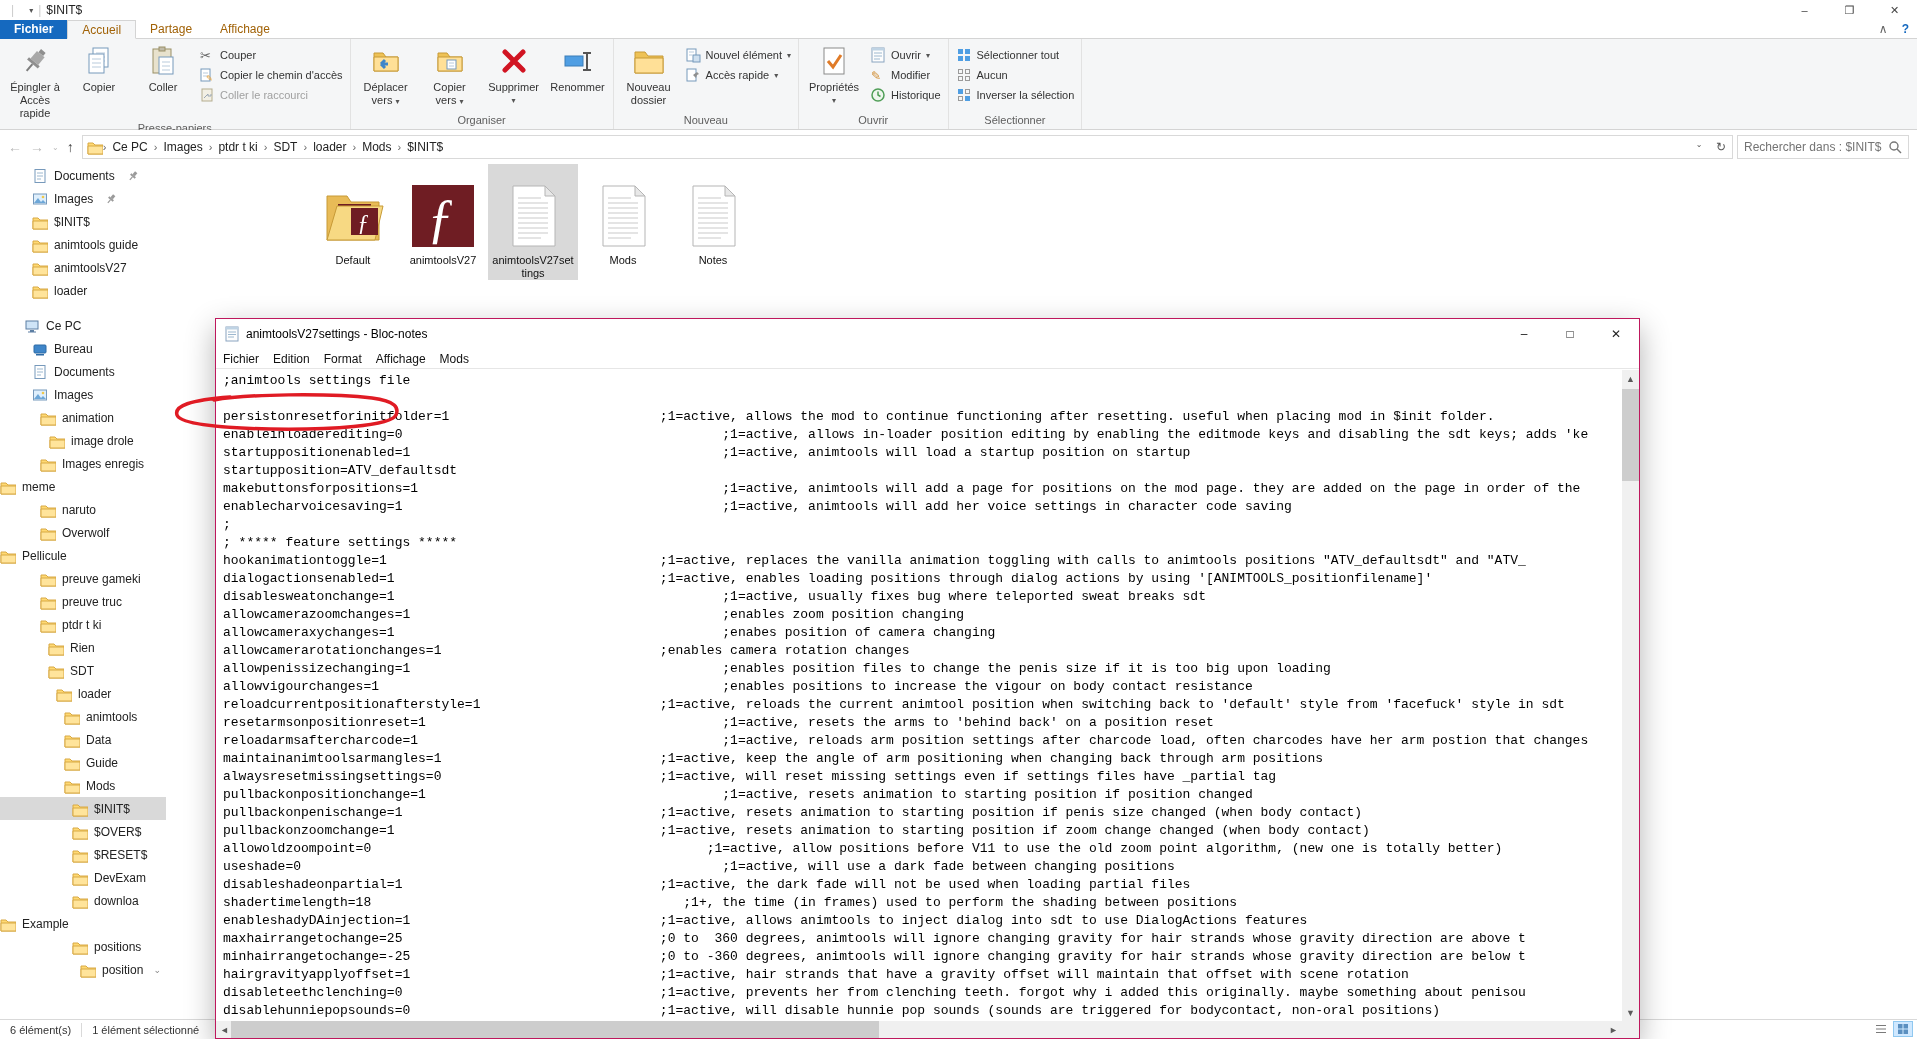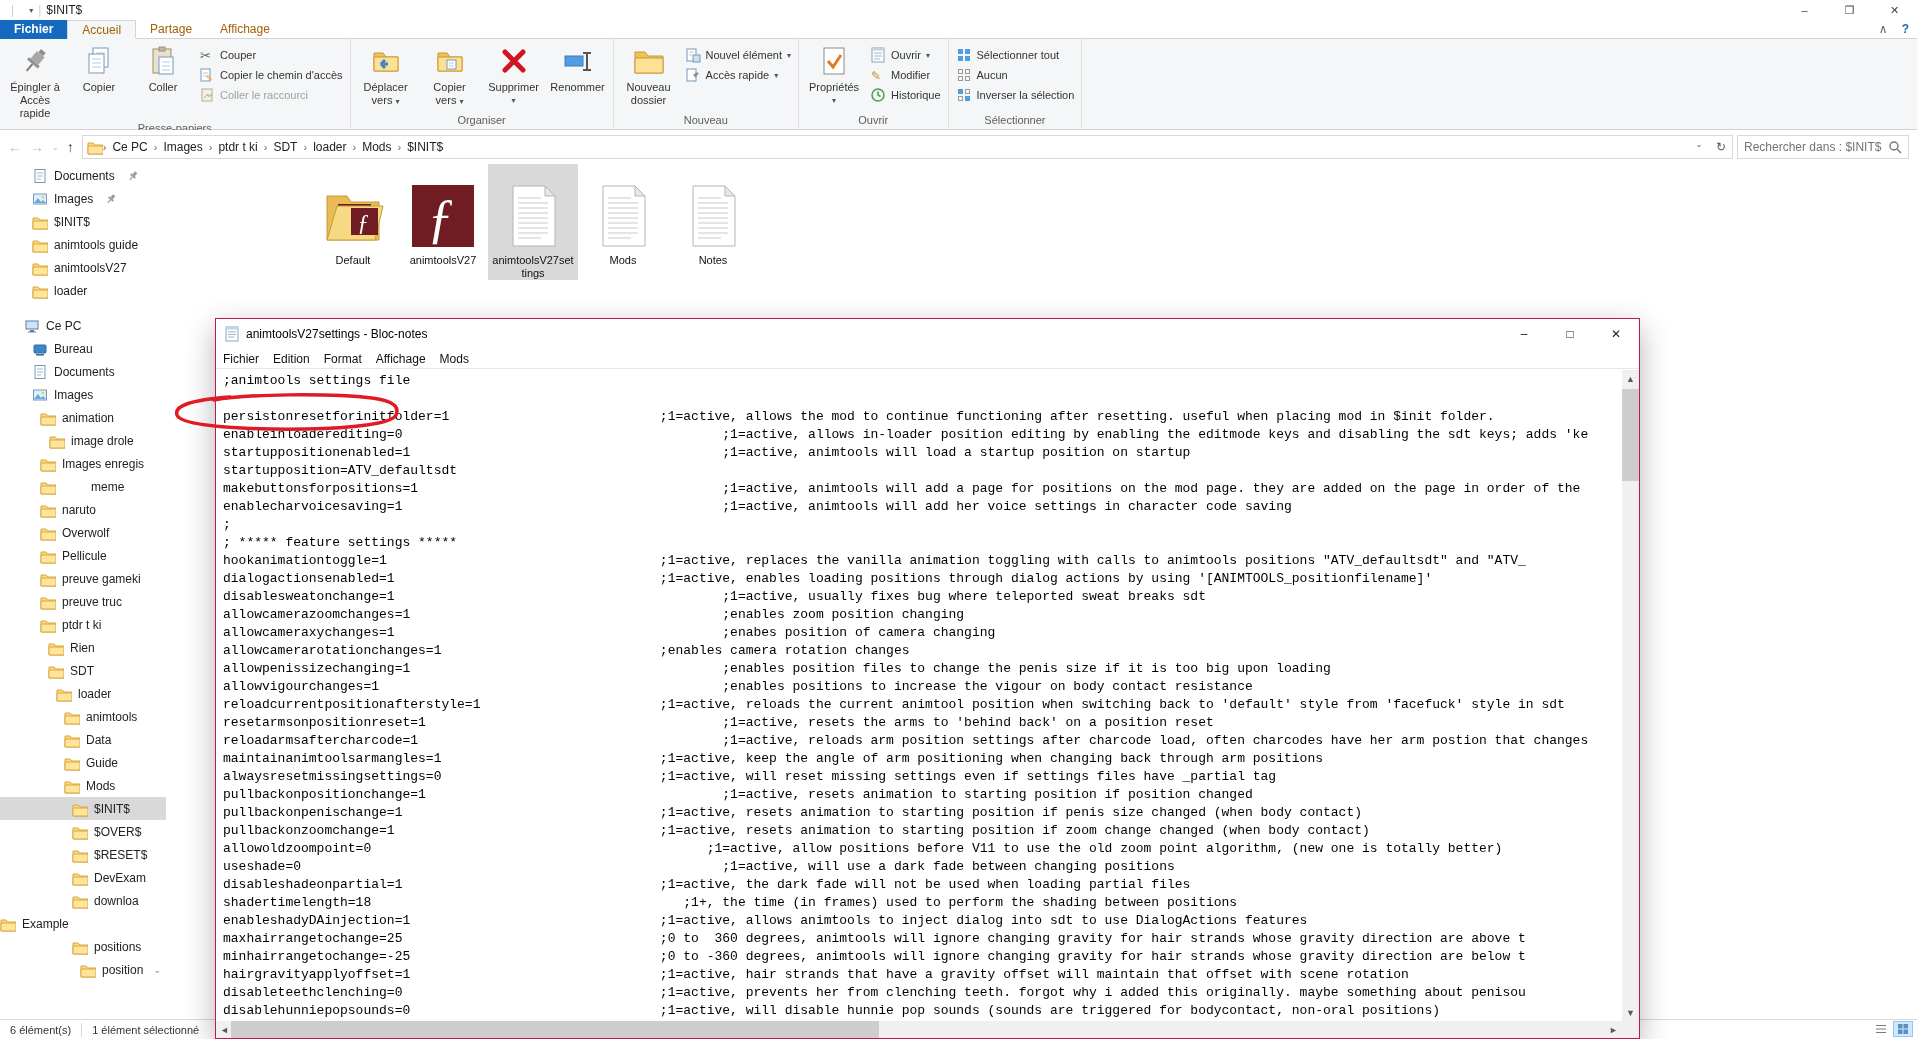--- a/index.html
+++ b/index.html
@@ -585,21 +585,21 @@
       </div>
       <div class="navrow" style="padding-left: 40px;">
         <span class="nicon">
           <svg width="16" height="16" viewBox="0 0 16 16">
             <path d="M1 4 h5 l2 2 h8 v9 h-15 z" fill="#ffd973" stroke="#d8a944" stroke-width="1"></path>
             <path d="M1 7 h15 v8 h-15 z" fill="#ffe49b" stroke="#d8a944" stroke-width="1"></path>
           </svg>
         </span>
         <span>Images enregis</span>
       </div>
-      <div class="navrow" style="padding-left: 40px; gap: 29px;">
+      <div class="navrow" style="">
         <span class="nicon">
           <svg width="16" height="16" viewBox="0 0 16 16">
             <path d="M1 4 h5 l2 2 h8 v9 h-15 z" fill="#ffd973" stroke="#d8a944" stroke-width="1"></path>
             <path d="M1 7 h15 v8 h-15 z" fill="#ffe49b" stroke="#d8a944" stroke-width="1"></path>
           </svg>
         </span>
         <span>meme</span>
       </div>
       <div class="navrow" style="padding-left: 40px;">
         <span class="nicon">
@@ -612,21 +612,21 @@
       </div>
       <div class="navrow" style="padding-left: 40px;">
         <span class="nicon">
           <svg width="16" height="16" viewBox="0 0 16 16">
             <path d="M1 4 h5 l2 2 h8 v9 h-15 z" fill="#ffd973" stroke="#d8a944" stroke-width="1"></path>
             <path d="M1 7 h15 v8 h-15 z" fill="#ffe49b" stroke="#d8a944" stroke-width="1"></path>
           </svg>
         </span>
         <span>Overwolf</span>
       </div>
-      <div class="navrow" style="padding-left: 40px;">
+      <div class="navrow" style="">
         <span class="nicon">
           <svg width="16" height="16" viewBox="0 0 16 16">
             <path d="M1 4 h5 l2 2 h8 v9 h-15 z" fill="#ffd973" stroke="#d8a944" stroke-width="1"></path>
             <path d="M1 7 h15 v8 h-15 z" fill="#ffe49b" stroke="#d8a944" stroke-width="1"></path>
           </svg>
         </span>
         <span>Pellicule</span>
       </div>
       <div class="navrow" style="padding-left: 40px;">
         <span class="nicon">

